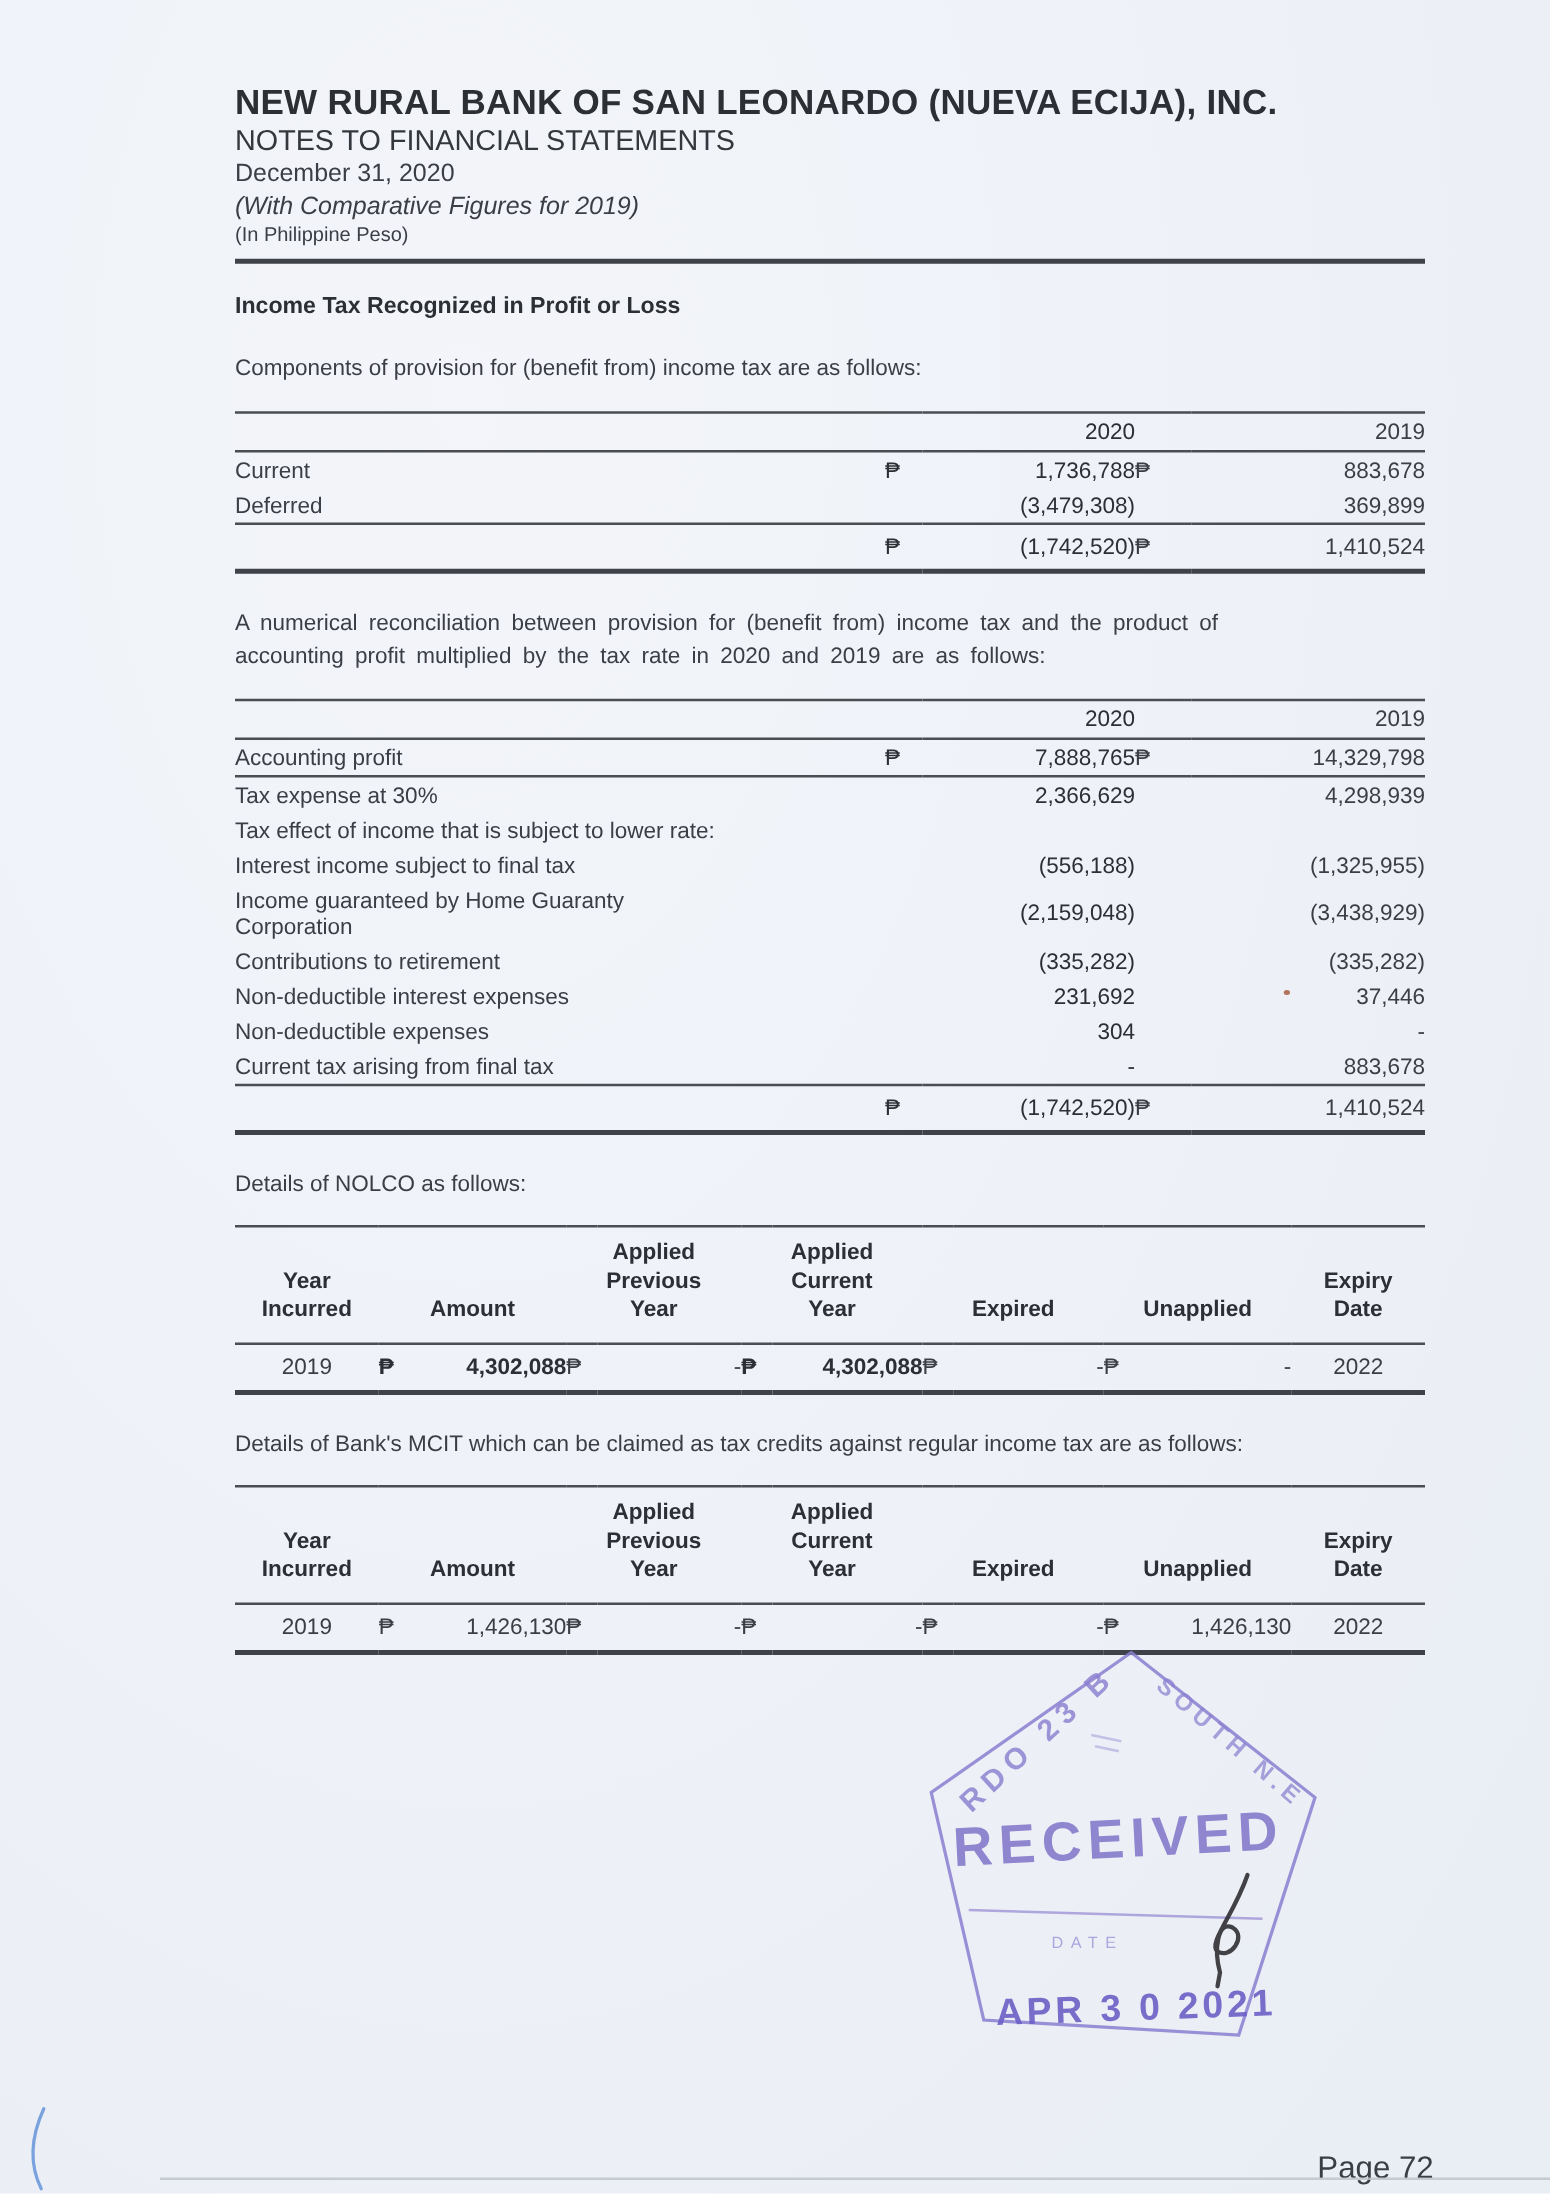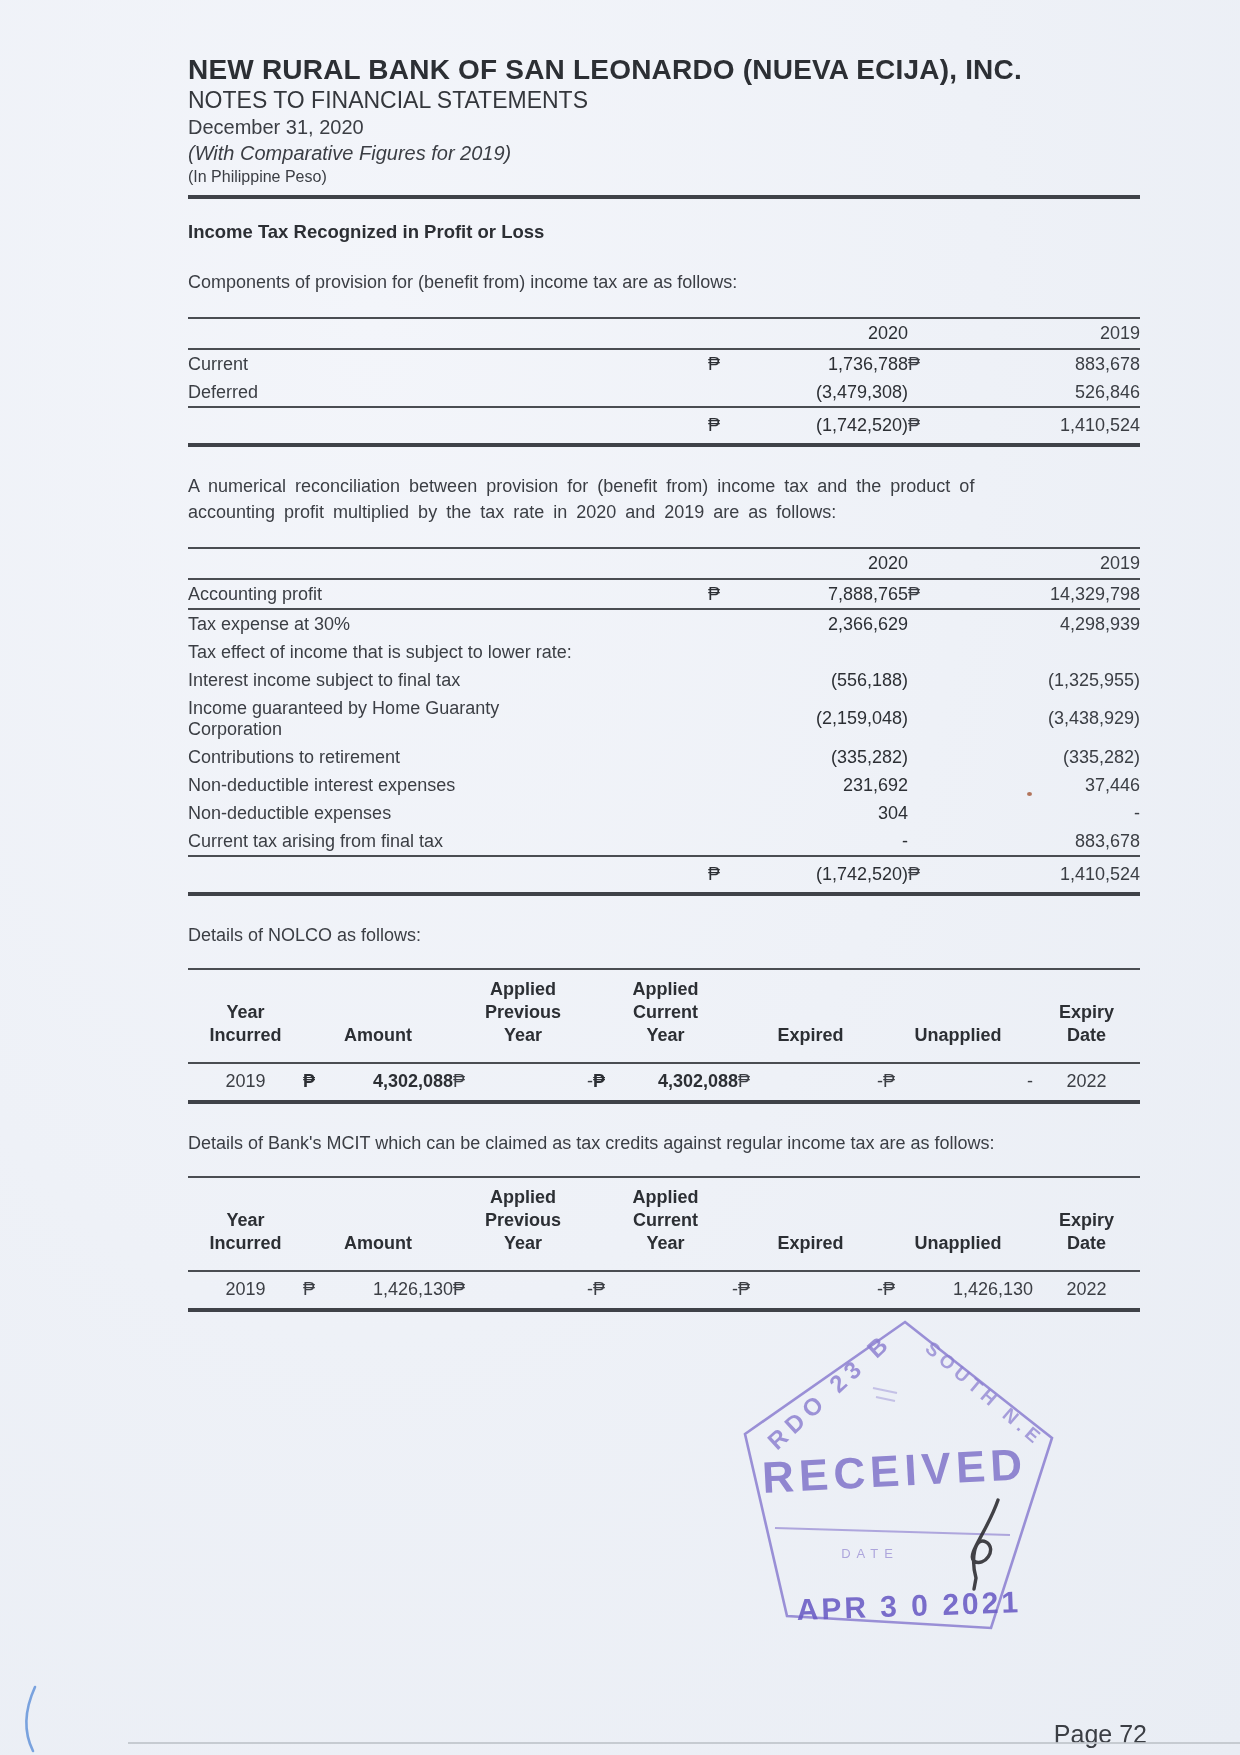--- a/index.html
+++ b/index.html
@@ -2,21 +2,21 @@
 <html><head>
 <meta charset="utf-8">
 <style>
   html,body{margin:0;padding:0;}
   .page{
     position:relative; width:1240px; height:1755px; overflow:hidden;
     background:radial-gradient(ellipse at 30% 18%, #f3f5fa 0%, #eef1f7 50%, #e9edf4 100%);
     font-family:"Liberation Sans","DejaVu Sans",sans-serif;
     color:#3b3e44;
   }
-  .content{position:absolute; left:188px; top:54px; width:952px;}
+  .content{position:absolute; left:188px; top:66px; width:952px;}
   
   .bank-name{font-size:28px; font-weight:bold; color:#2c2f34; line-height:32px; letter-spacing:.2px;}
   .doc-title{font-size:23px; color:#34373c; line-height:28px;}
   .date-line{font-size:20px; line-height:26px;}
   .comparative{font-size:20px; font-style:italic; line-height:26px;}
   .currency{font-size:16px; line-height:22px; padding-bottom:5px;}
   .head-rule{border:none; border-top:4px solid #3f4248; margin:2px 0 0 0;}
   .section-title{font-size:18.5px; font-weight:bold; color:#2c2f34; margin:22px 0 0 0;}
   p.body-text{font-size:18px; margin:26px 0 0 0; line-height:26px;}
   p.justified{white-space:pre-line; word-spacing:4px;}
@@ -91,21 +91,21 @@
           <td class="peso b">₱</td>
           <td class="val b">1,736,788</td>
           <td class="peso">₱</td>
           <td class="val">883,678</td>
         </tr>
         <tr class="sep">
           <td class="lbl">Deferred</td>
           <td class="peso"></td>
           <td class="val b">(3,479,308)</td>
           <td class="peso"></td>
-          <td class="val">526,846</td>
+          <td class="val">369,899</td>
         </tr>
         <tr class="total">
           <td></td>
           <td class="peso b">₱</td>
           <td class="val b">(1,742,520)</td>
           <td class="peso">₱</td>
           <td class="val">1,410,524</td>
         </tr>
       </tbody>
     </table>

